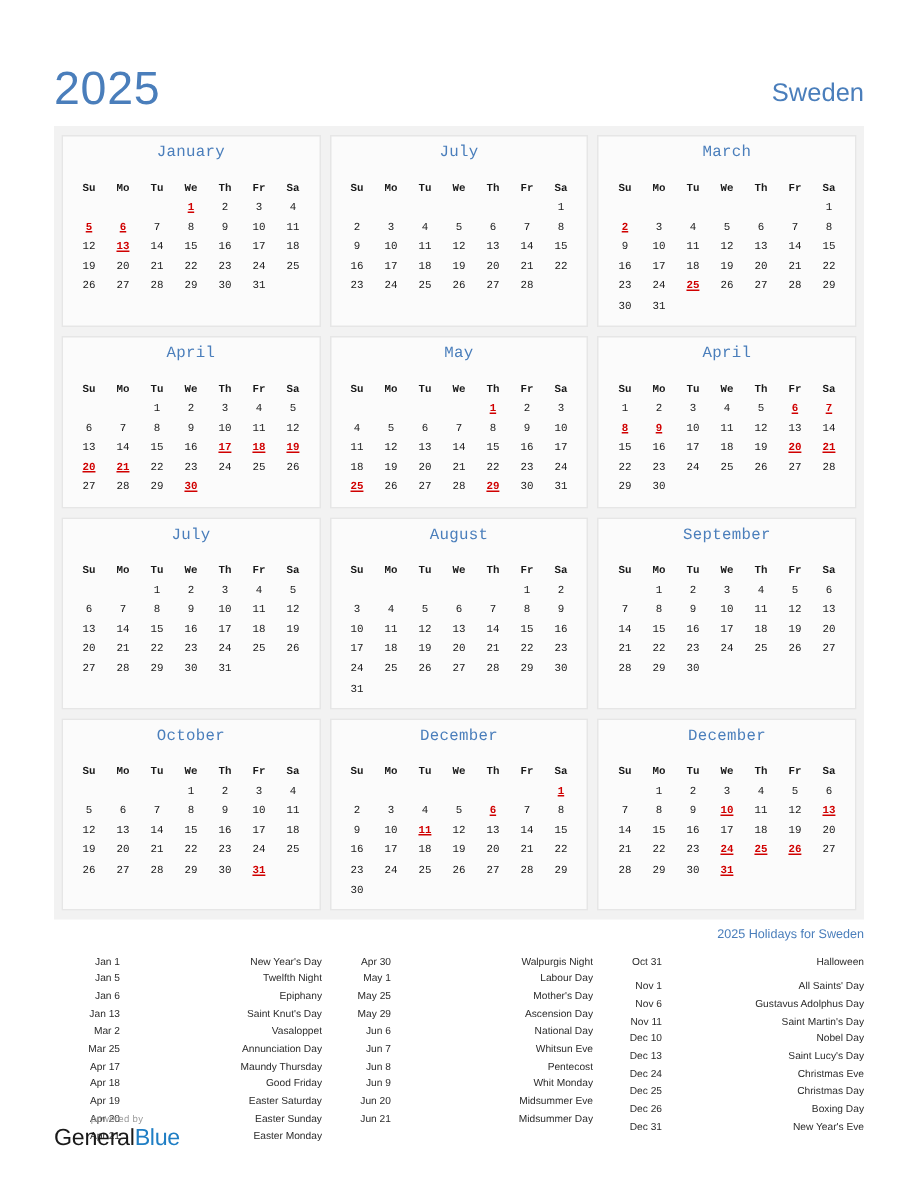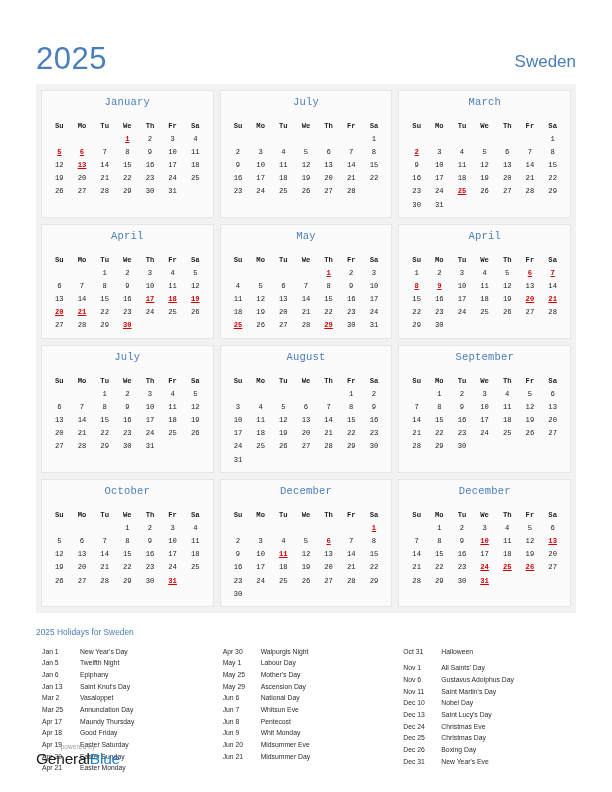--- a/index.html
+++ b/index.html
@@ -94,21 +94,22 @@
   table.month td.holiday {
     color: #d00000;
     font-weight: bold;
     text-decoration: underline;
   }
   table.month td.empty {
     color: transparent;
   }
   
   .holidays {
-    margin-top: 14px;
+    margin-top: 4px;
+    text-align: right;
   }
   .holidays-title {
     font-size: 8.4px;
     color: #4a7ebb;
     margin-bottom: 9px;
   }
   .holiday-columns {
     display: grid;
     grid-template-columns: repeat(3, 1fr);
     gap: 0 8px;

